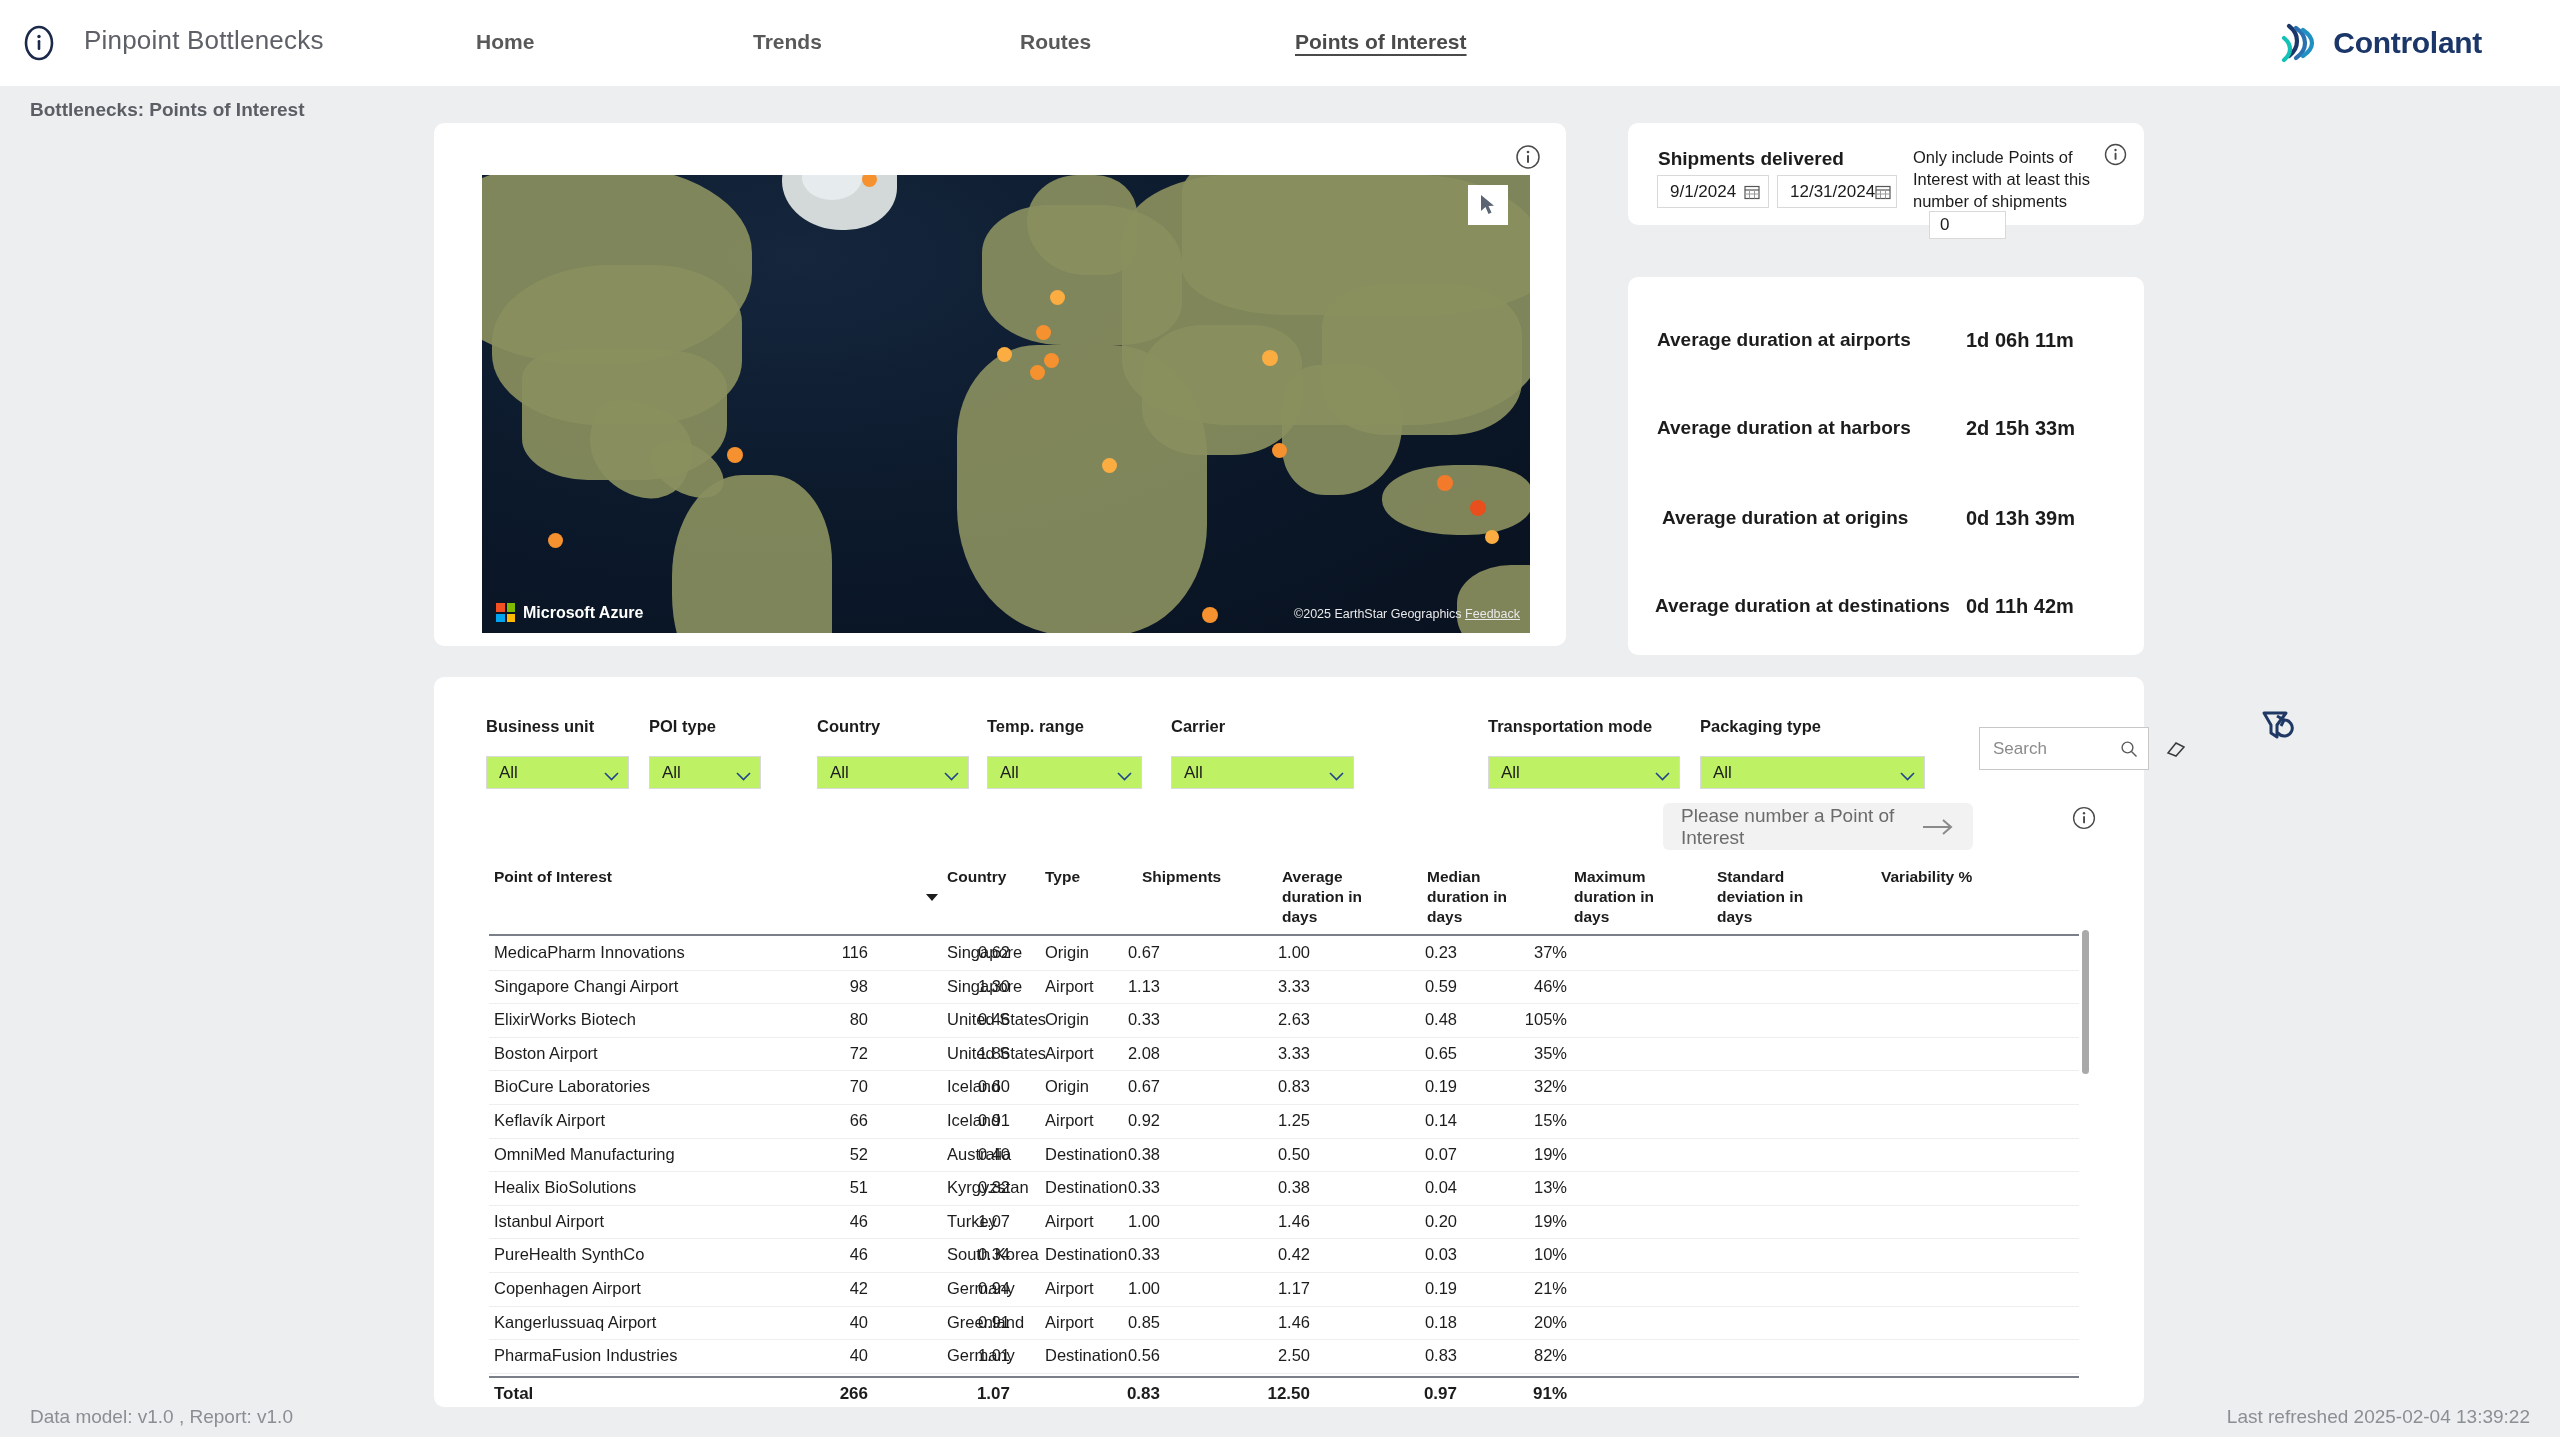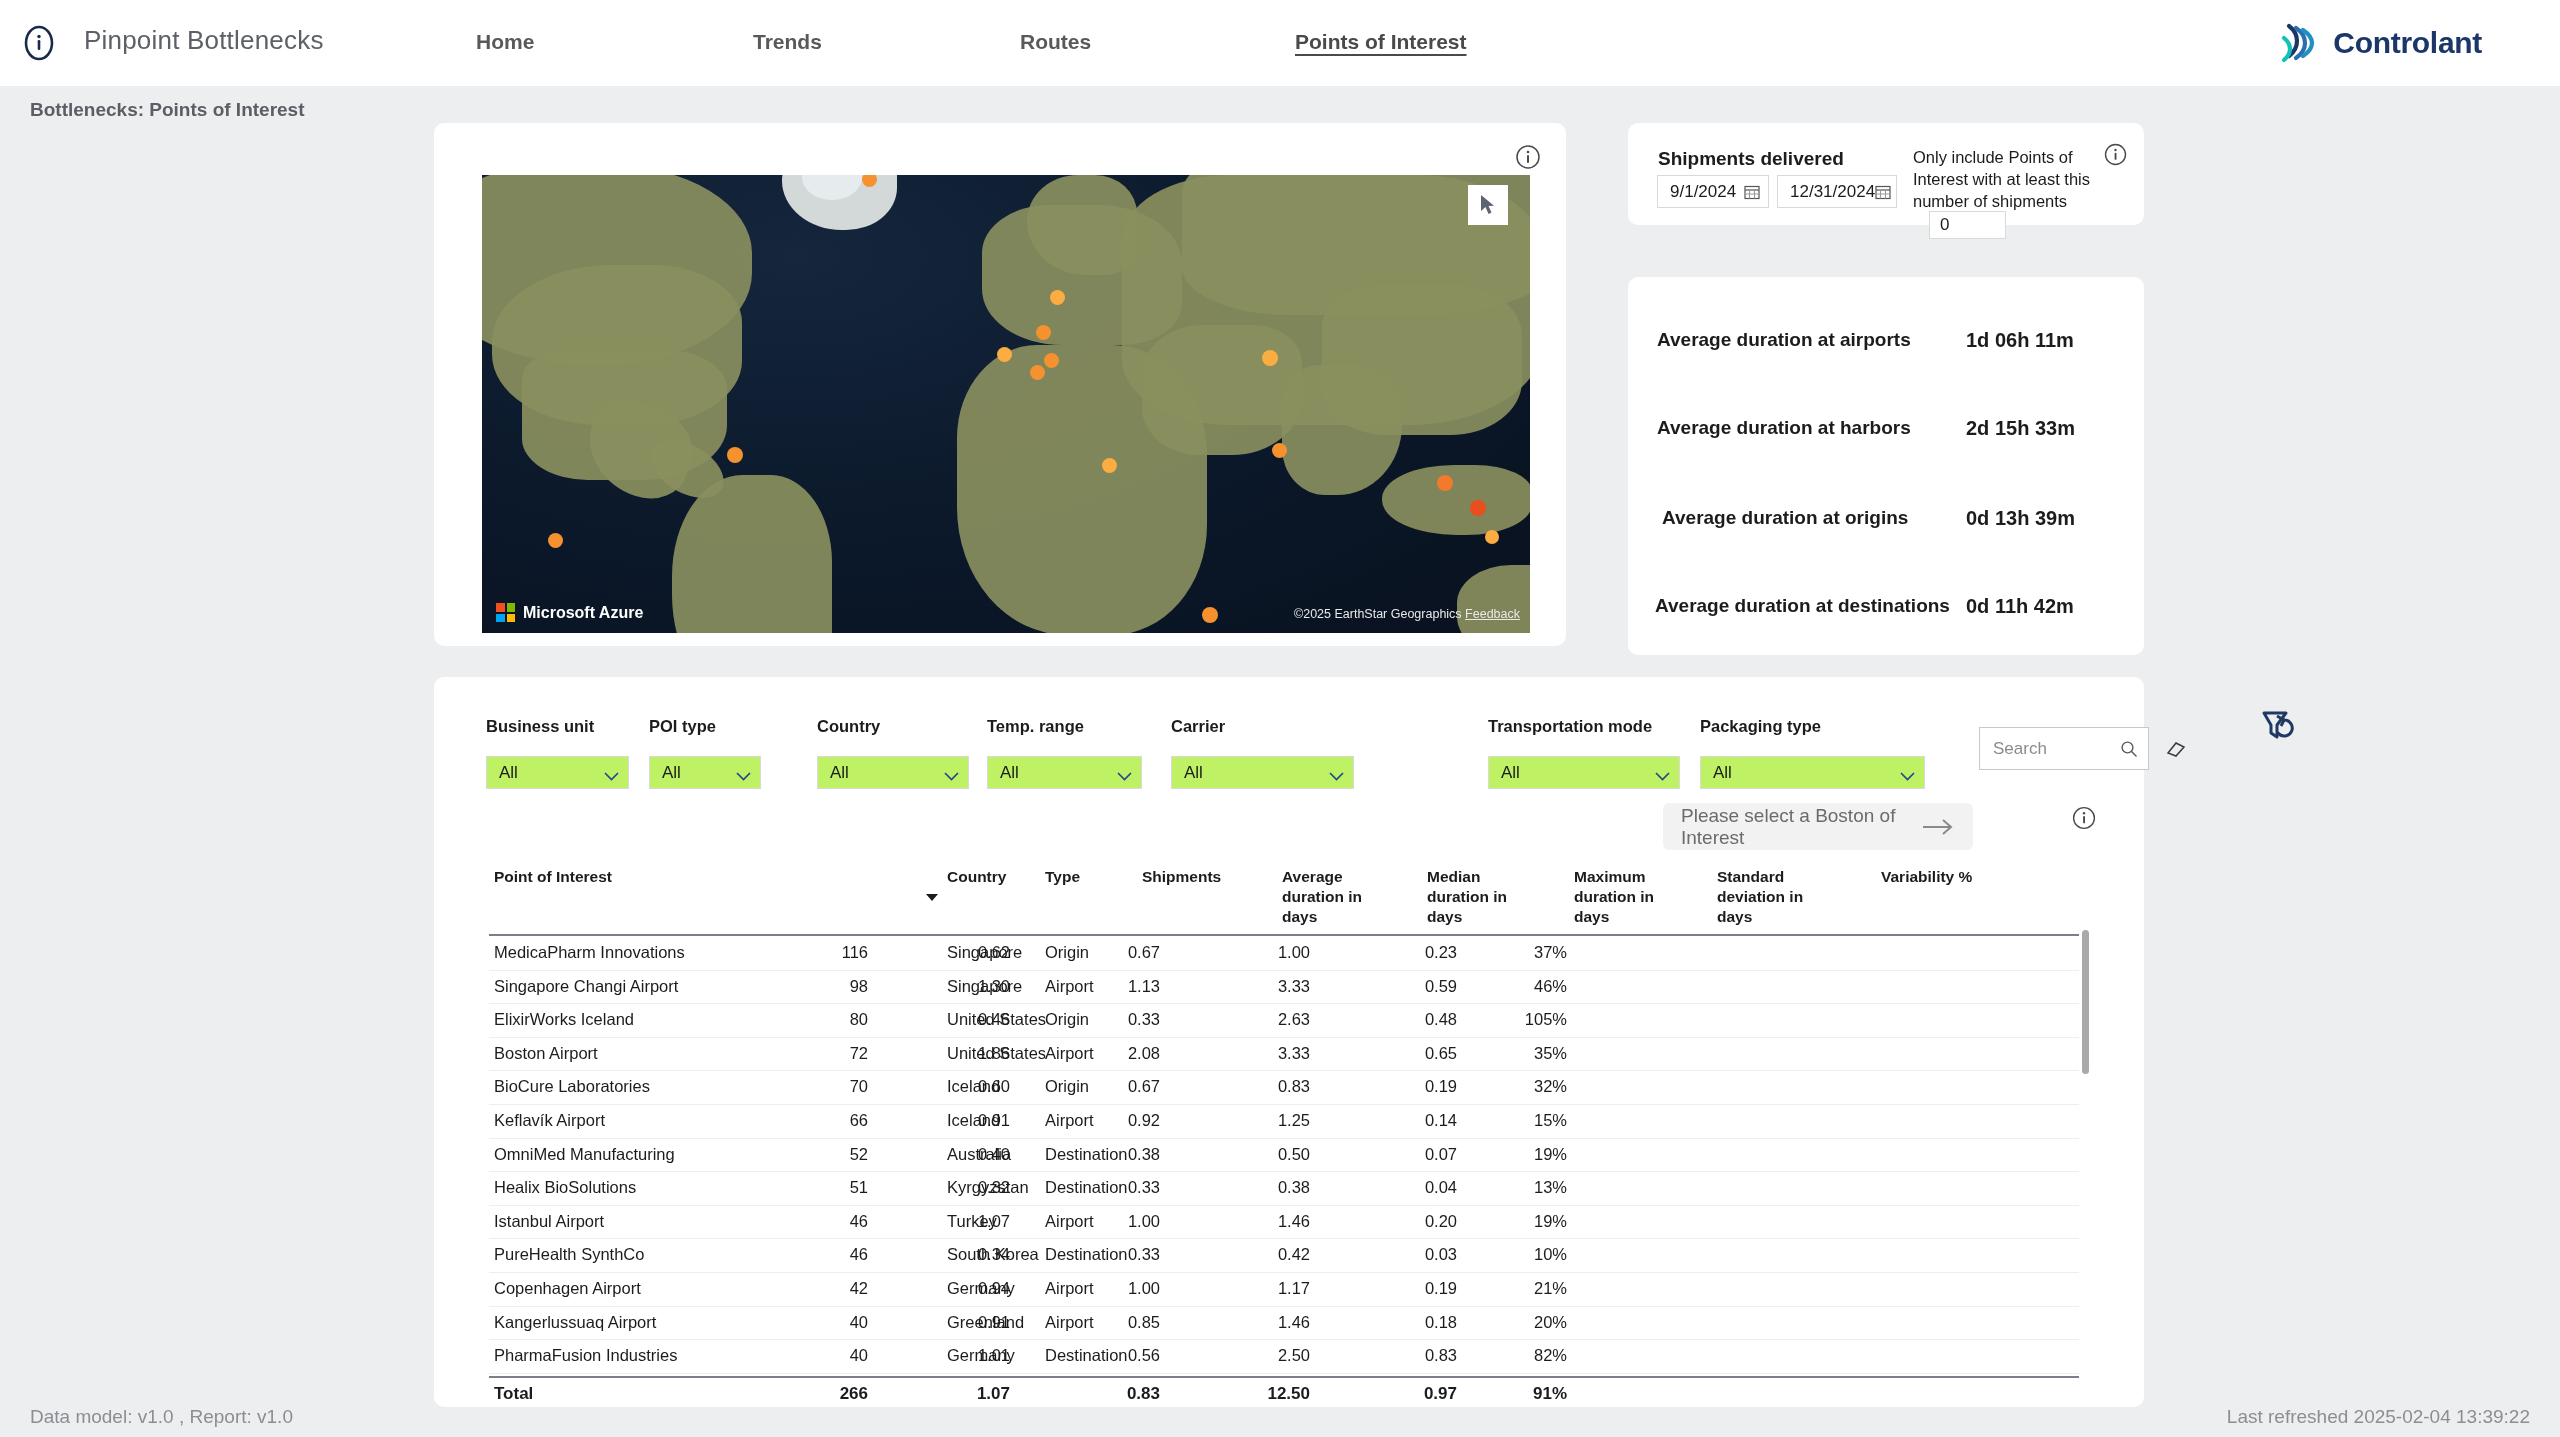--- a/index.html
+++ b/index.html
@@ -416,21 +416,21 @@
 
   <span class="filter-reset" style="left:1826px;top:31px;">
     <svg width="38" height="36" viewBox="0 0 38 36">
       <path d="M4 5 L26 5 L17 17 L17 29 L11 25 L11 17 Z" fill="none" stroke="#1f3864" stroke-width="3" stroke-linejoin="round"></path>
       <path d="M24 12 a8 8 0 1 1 -6 13" fill="none" stroke="#1f3864" stroke-width="3" stroke-linecap="round"></path>
       <polyline points="17,8 24,12 21,18" fill="none" stroke="#1f3864" stroke-width="3" stroke-linejoin="round"></polyline>
     </svg>
   </span>
 
   <div class="select-poi" style="left:1229px;top:126px;">
-    <span>Please select a Boston of Interest</span>
+    <span>Please number a Point of Interest</span>
     <span class="arrow-right">
       <svg width="34" height="18" viewBox="0 0 34 18">
         <line x1="2" y1="9" x2="30" y2="9" stroke="#8a8a8a" stroke-width="2"></line>
         <polyline points="22,2 30,9 22,16" fill="none" stroke="#8a8a8a" stroke-width="2"></polyline>
       </svg>
     </span>
   </div>
   <span class="table-info" style="left:1638px;top:129px;">
     <svg width="24" height="24" viewBox="0 0 24 24">
       <circle cx="12" cy="12" r="10.4" fill="none" stroke="#4a4a4a" stroke-width="1.4"></circle>
@@ -470,21 +470,21 @@
           <span class="c c-country">Singapore</span>
           <span class="c c-type">Airport</span>
           <span class="c c-ship">98</span>
           <span class="c c-avg">1.30</span>
           <span class="c c-med">1.13</span>
           <span class="c c-max">3.33</span>
           <span class="c c-std">0.59</span>
           <span class="c c-var">46%</span>
         </div>
         <div class="row">
-          <span class="c c-name">ElixirWorks Iceland</span>
+          <span class="c c-name">ElixirWorks Biotech</span>
           <span class="c c-country">United States</span>
           <span class="c c-type">Origin</span>
           <span class="c c-ship">80</span>
           <span class="c c-avg">0.46</span>
           <span class="c c-med">0.33</span>
           <span class="c c-max">2.63</span>
           <span class="c c-std">0.48</span>
           <span class="c c-var">105%</span>
         </div>
         <div class="row">

